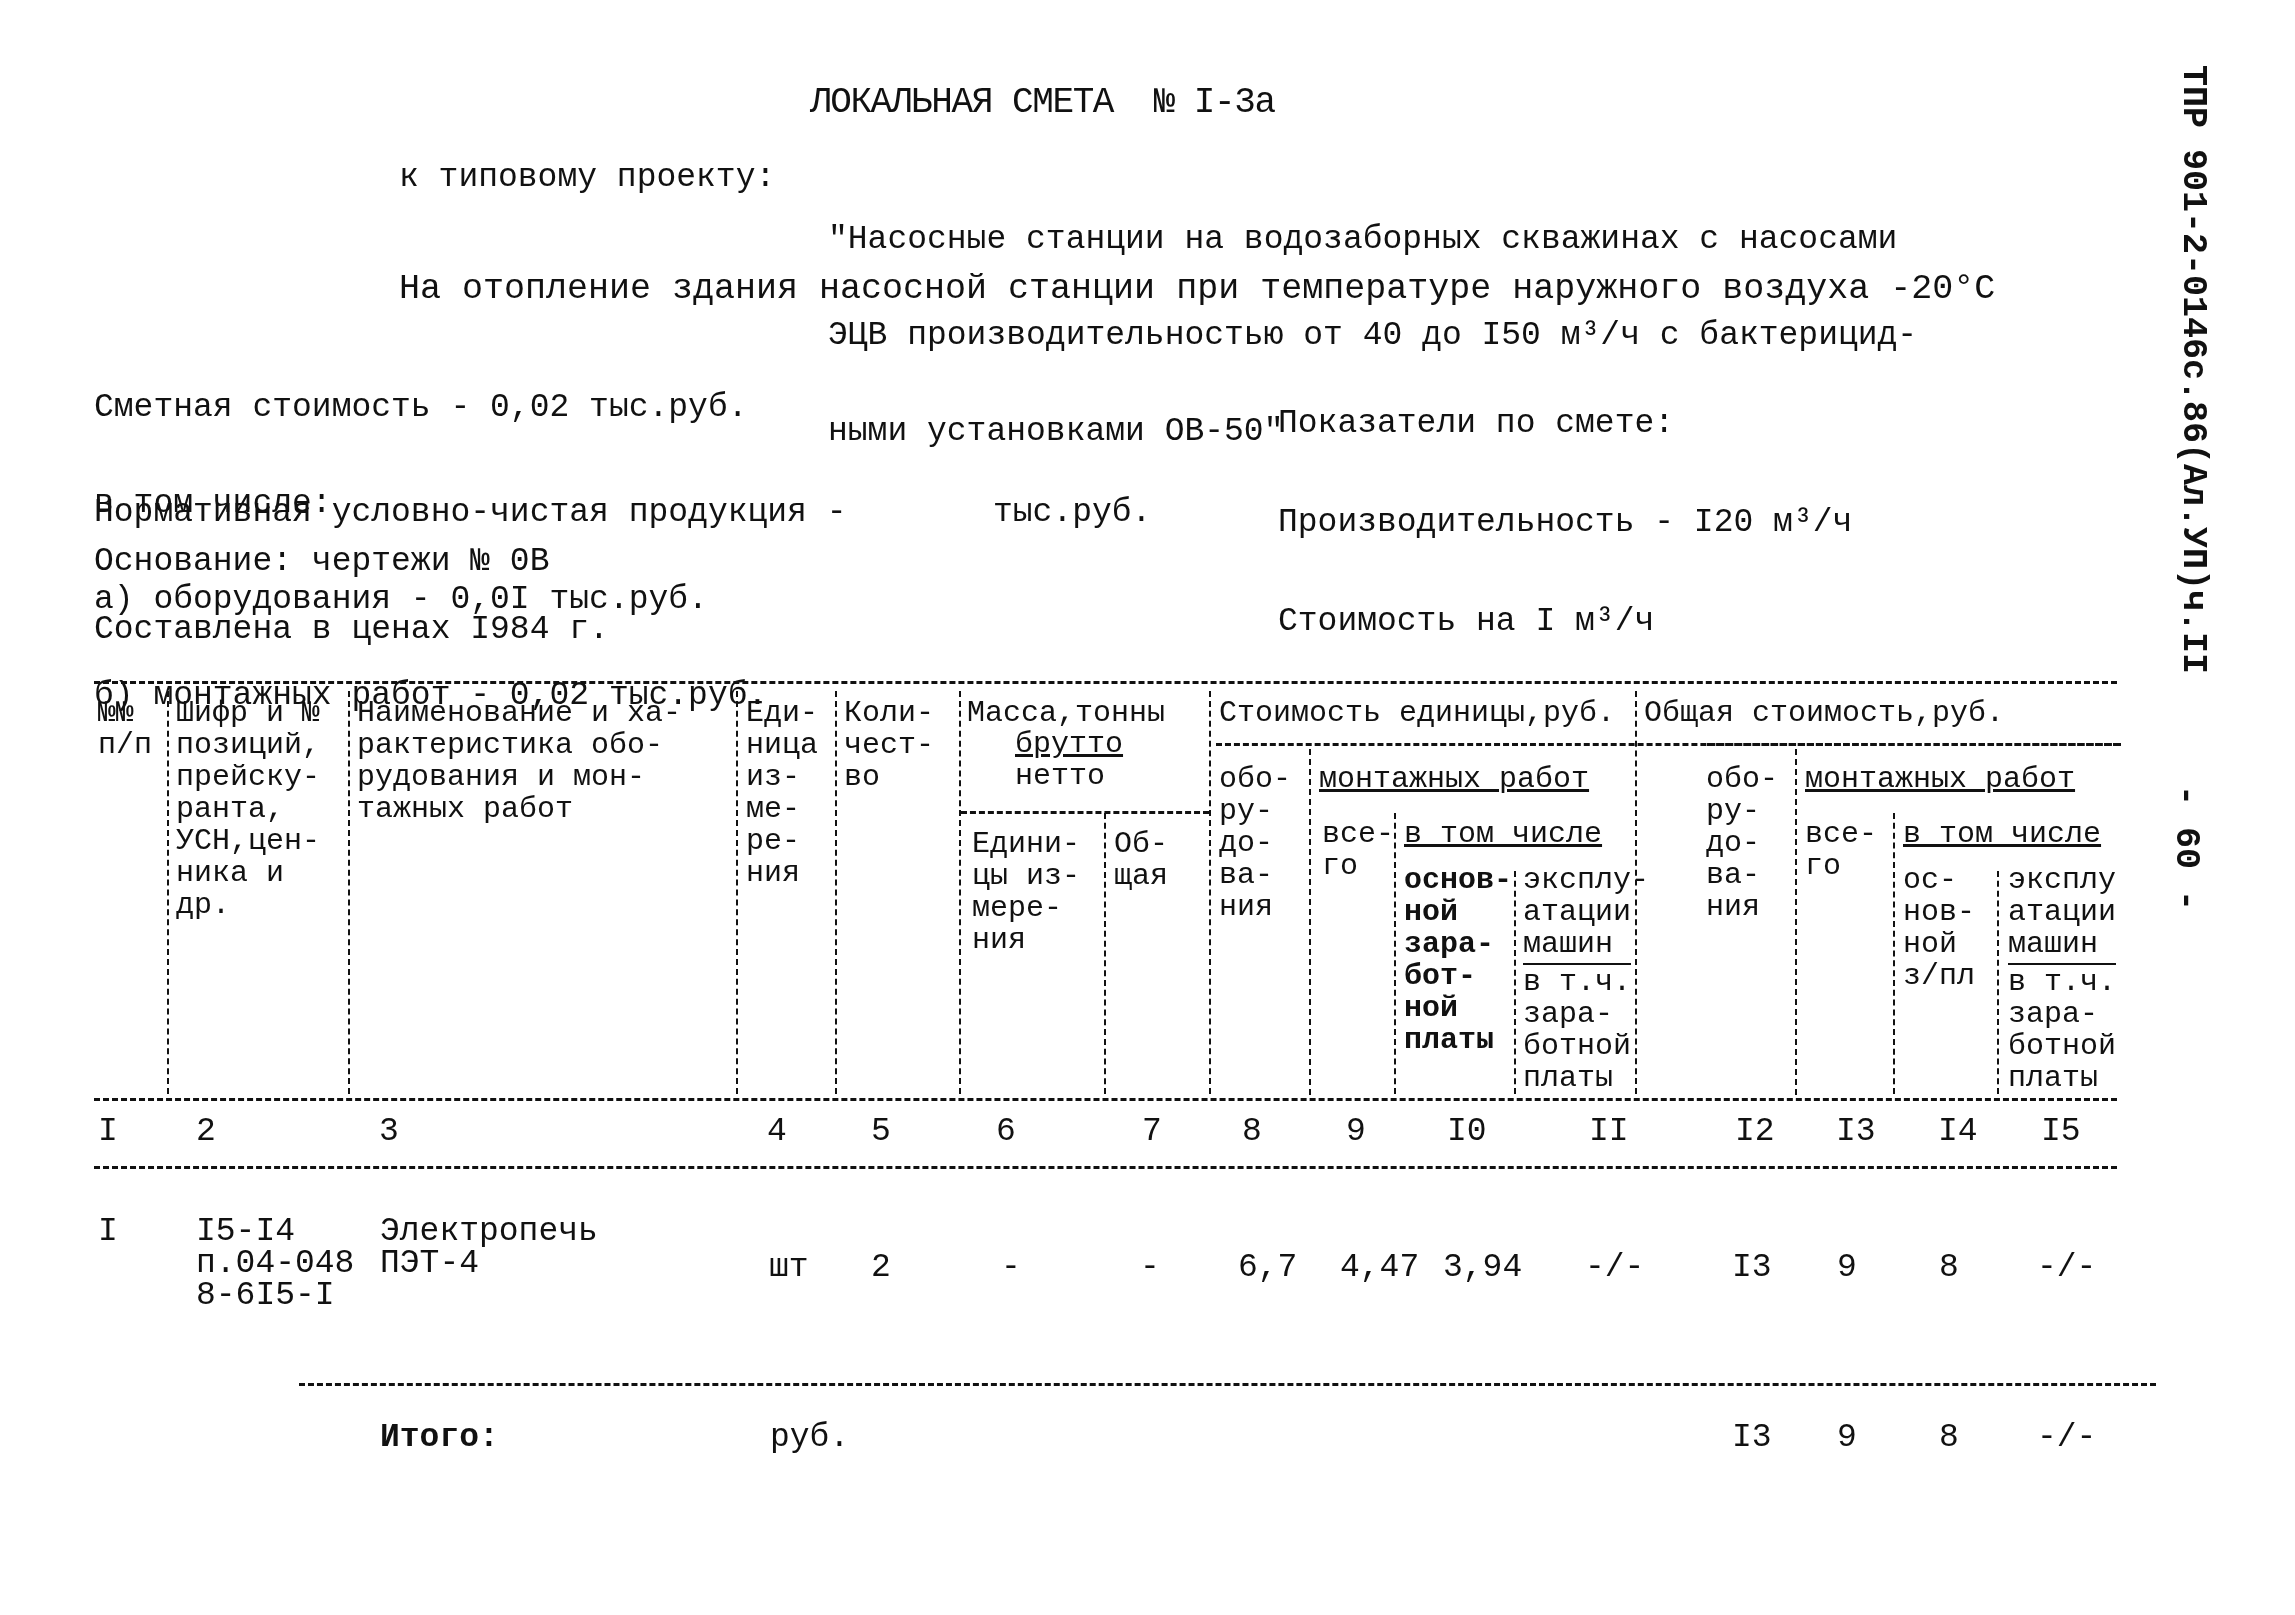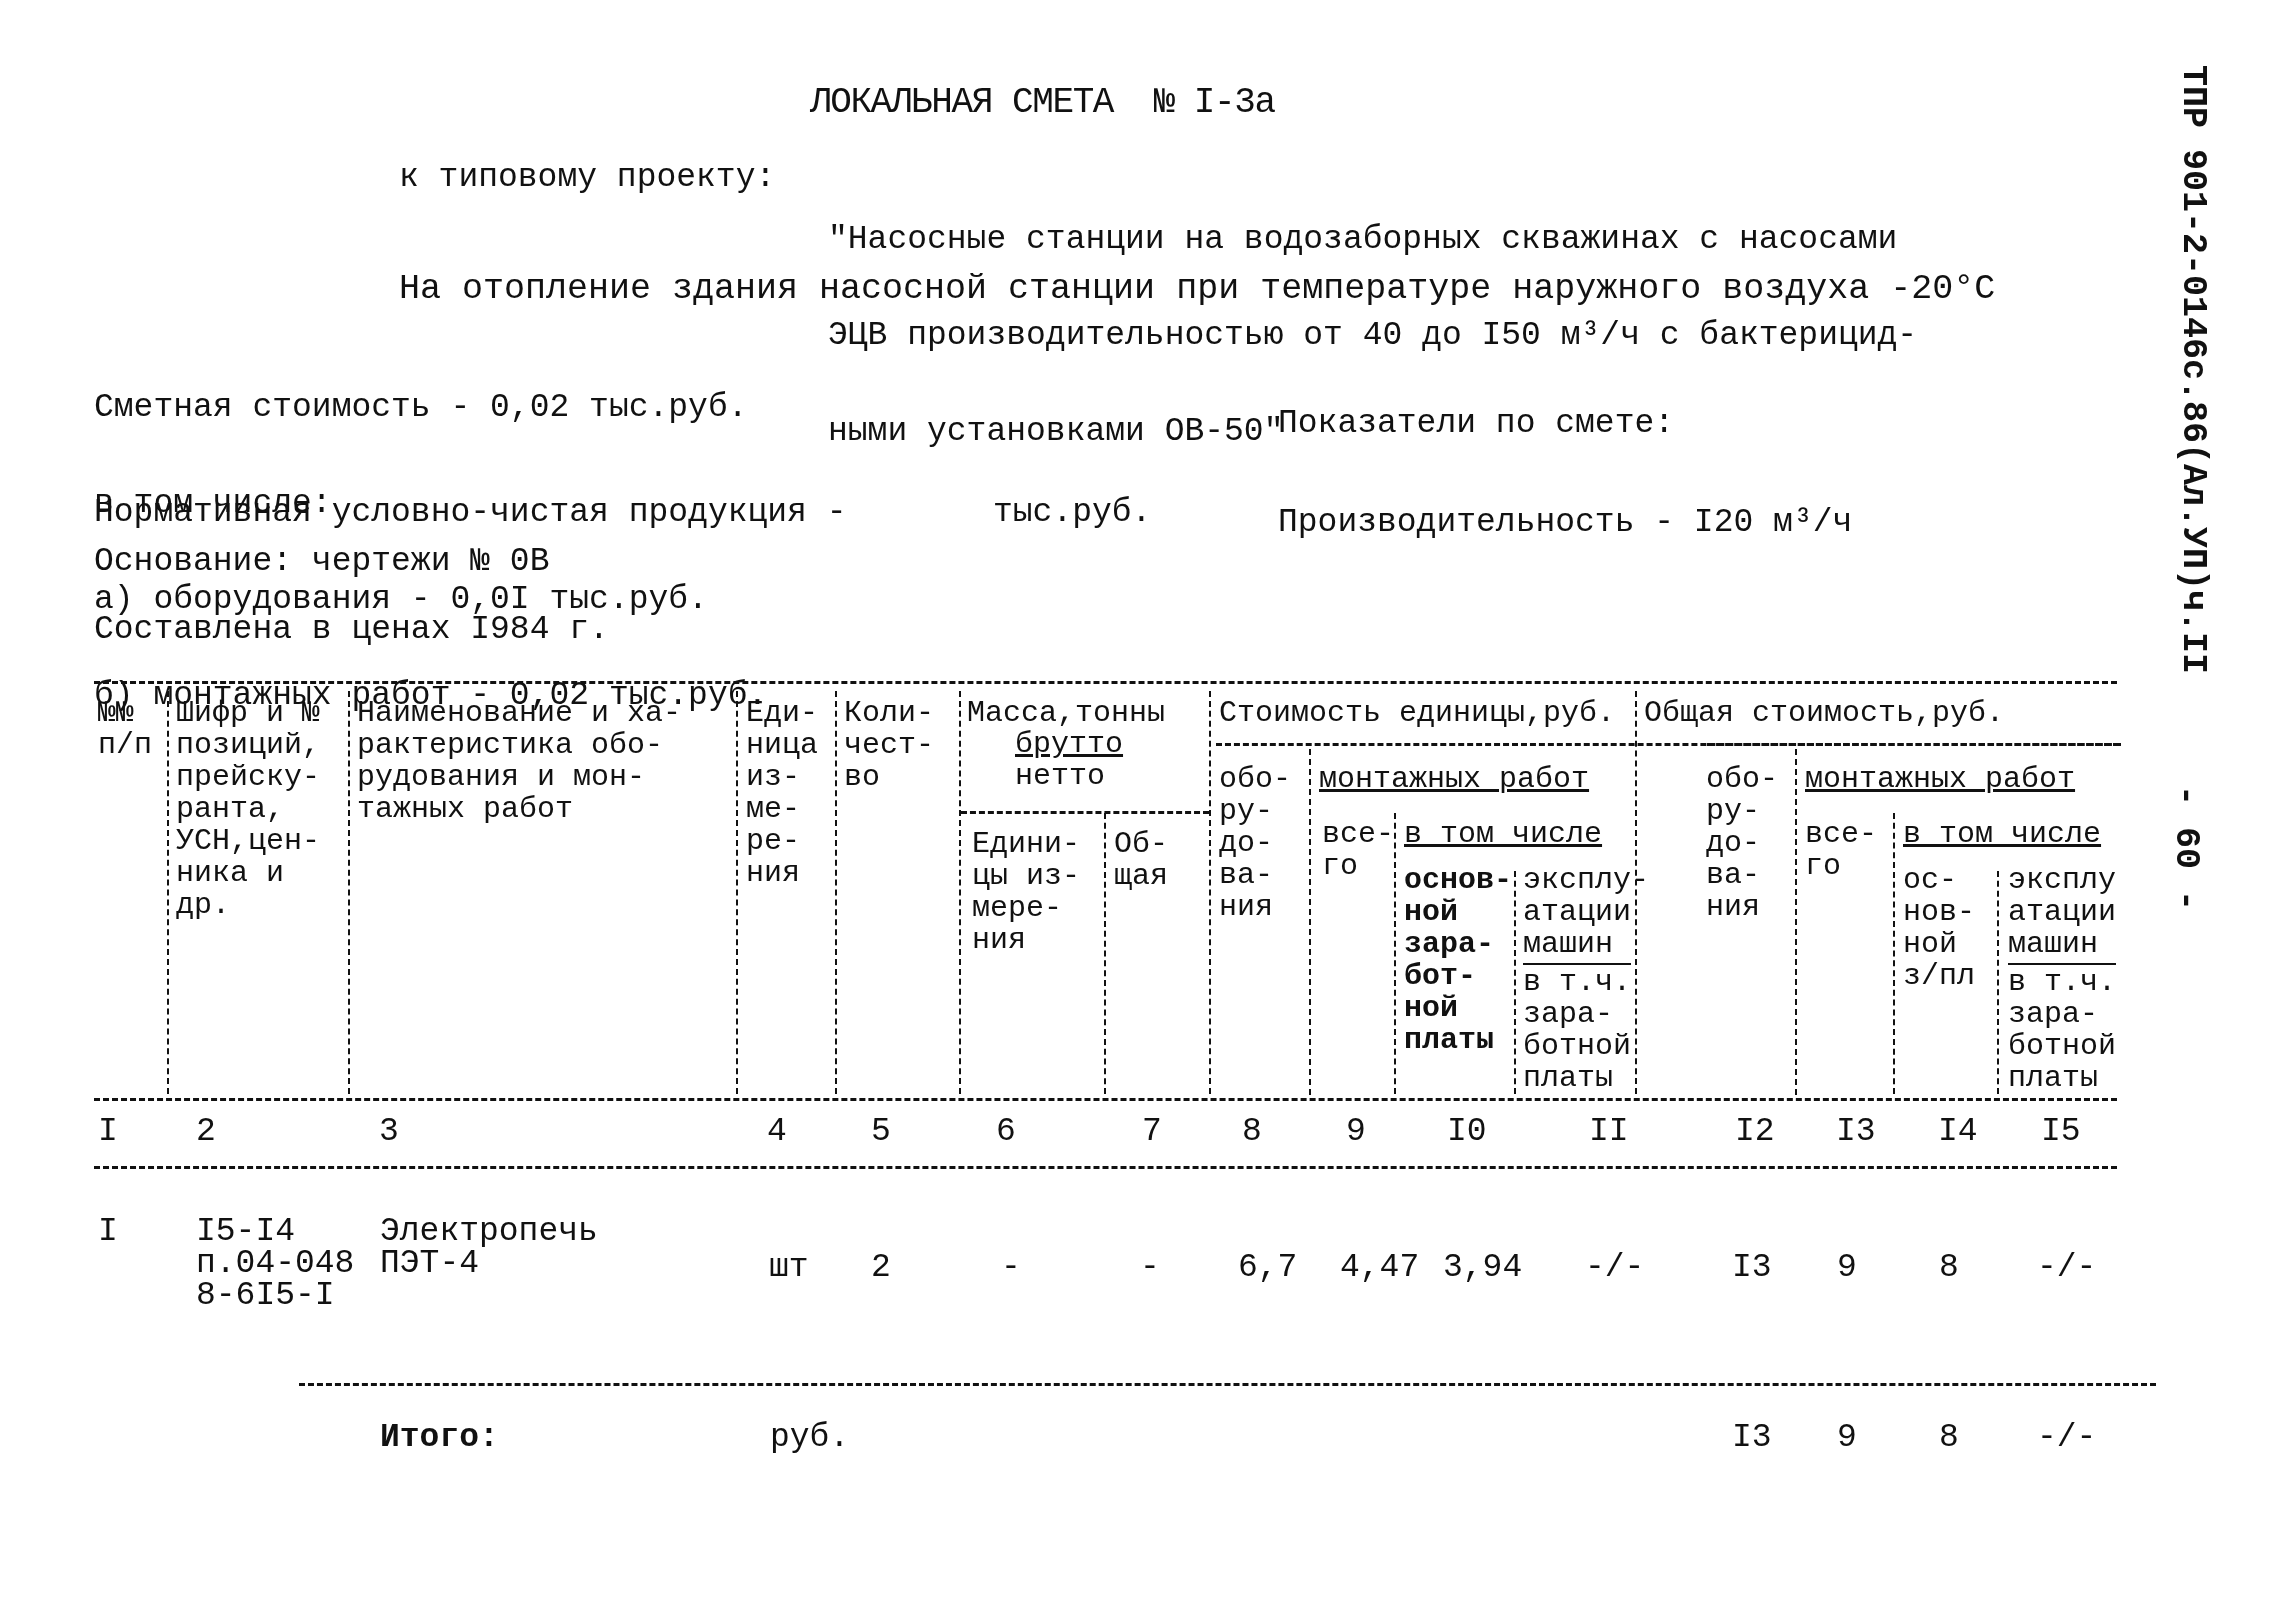--- a/index.html
+++ b/index.html
@@ -55,20 +55,21 @@
 <div class="abs cost-block">
   <div>Сметная стоимость - 0,02 тыс.руб.</div>
   <div>в том числе:</div>
   <div>а) оборудования - 0,0I тыс.руб.</div>
   <div>б) монтажных работ - 0,02 тыс.руб.</div>
 </div>
 
 <div class="abs ind-block">
   <div>Показатели по смете:</div>
   <div>Производительность - I20 м³/ч</div>
+  <div>Стоимость на I м³/ч</div>
 </div>
 
 <div class="abs norm">Нормативная условно-чистая продукция -</div>
 <div class="abs norm-unit">тыс.руб.</div>
 <div class="abs basis">Основание: чертежи № 0В</div>
 <div class="abs prices">Составлена в ценах I984 г.</div>
 
 <div class="dash-h" style="left:94px; top:681px; width:2023px;"></div>
 <div class="dash-h" style="left:94px; top:1098px; width:2023px;"></div>
 <div class="dash-h" style="left:94px; top:1166px; width:2023px;"></div>

